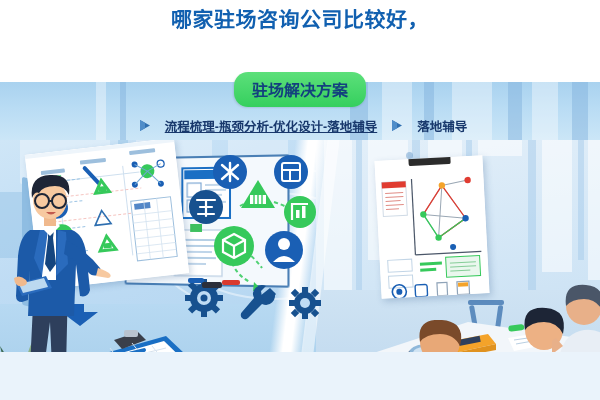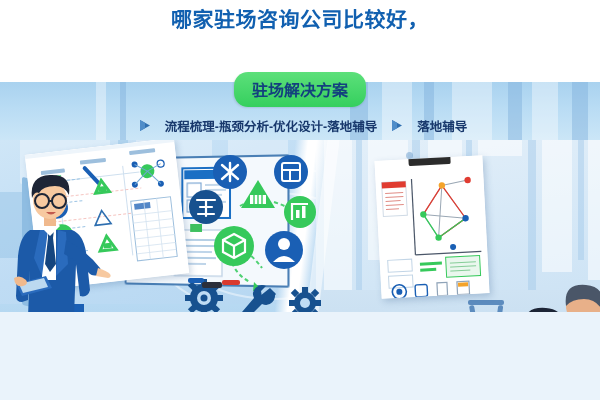--- a/index.html
+++ b/index.html
@@ -3,21 +3,21 @@
 <meta charset="utf-8">
 <title>驻场解决方案</title>
 <style>
   * { margin:0; padding:0; box-sizing:border-box; }
   html,body { width:600px; height:400px; overflow:hidden; }
   body {
     font-family:"Liberation Sans","DejaVu Sans",sans-serif;
     background:#eaf3fb;
     position:relative;
   }
-  #root { position:relative; width:600px; height:312px; overflow:hidden; background:#ffffff; }
+  #root { position:relative; width:600px; height:352px; overflow:hidden; background:#ffffff; }
 
   
   .header {
     position:absolute; left:0; top:0; width:600px; height:140px;
     background:#ffffff; overflow:hidden; z-index:30;
   }
   .header-band {
     position:absolute; left:0; top:82px; width:600px; height:58px;
     background:linear-gradient(180deg,#a9d2ef 0%,#b9dcf4 45%,#cbe6f7 100%);
     overflow:hidden;
@@ -53,21 +53,21 @@
     box-shadow:0 1px 2px rgba(0,0,0,.10);
   }
   .nav {
     position:absolute; left:0; top:110px; width:600px; height:30px;
     display:flex; align-items:center; justify-content:center; gap:0; z-index:5;
   }
   .nav-item {
     color:#18386c; font-weight:bold; font-size:12.5px; white-space:nowrap;
     padding:0 4px;
   }
-  .nav-item.wide { font-size:12.5px; }
+  .nav-item.wide { font-size:12.5px;text-decoration:underline; }
   .nav-sep {
     width:32px; display:flex; align-items:center; justify-content:center;
   }
   .nav-sep svg { display:block; }
 
   
   .scene { position:absolute; left:0; top:140px; width:600px; height:260px; overflow:hidden; }
 
   
   .bg-left {

